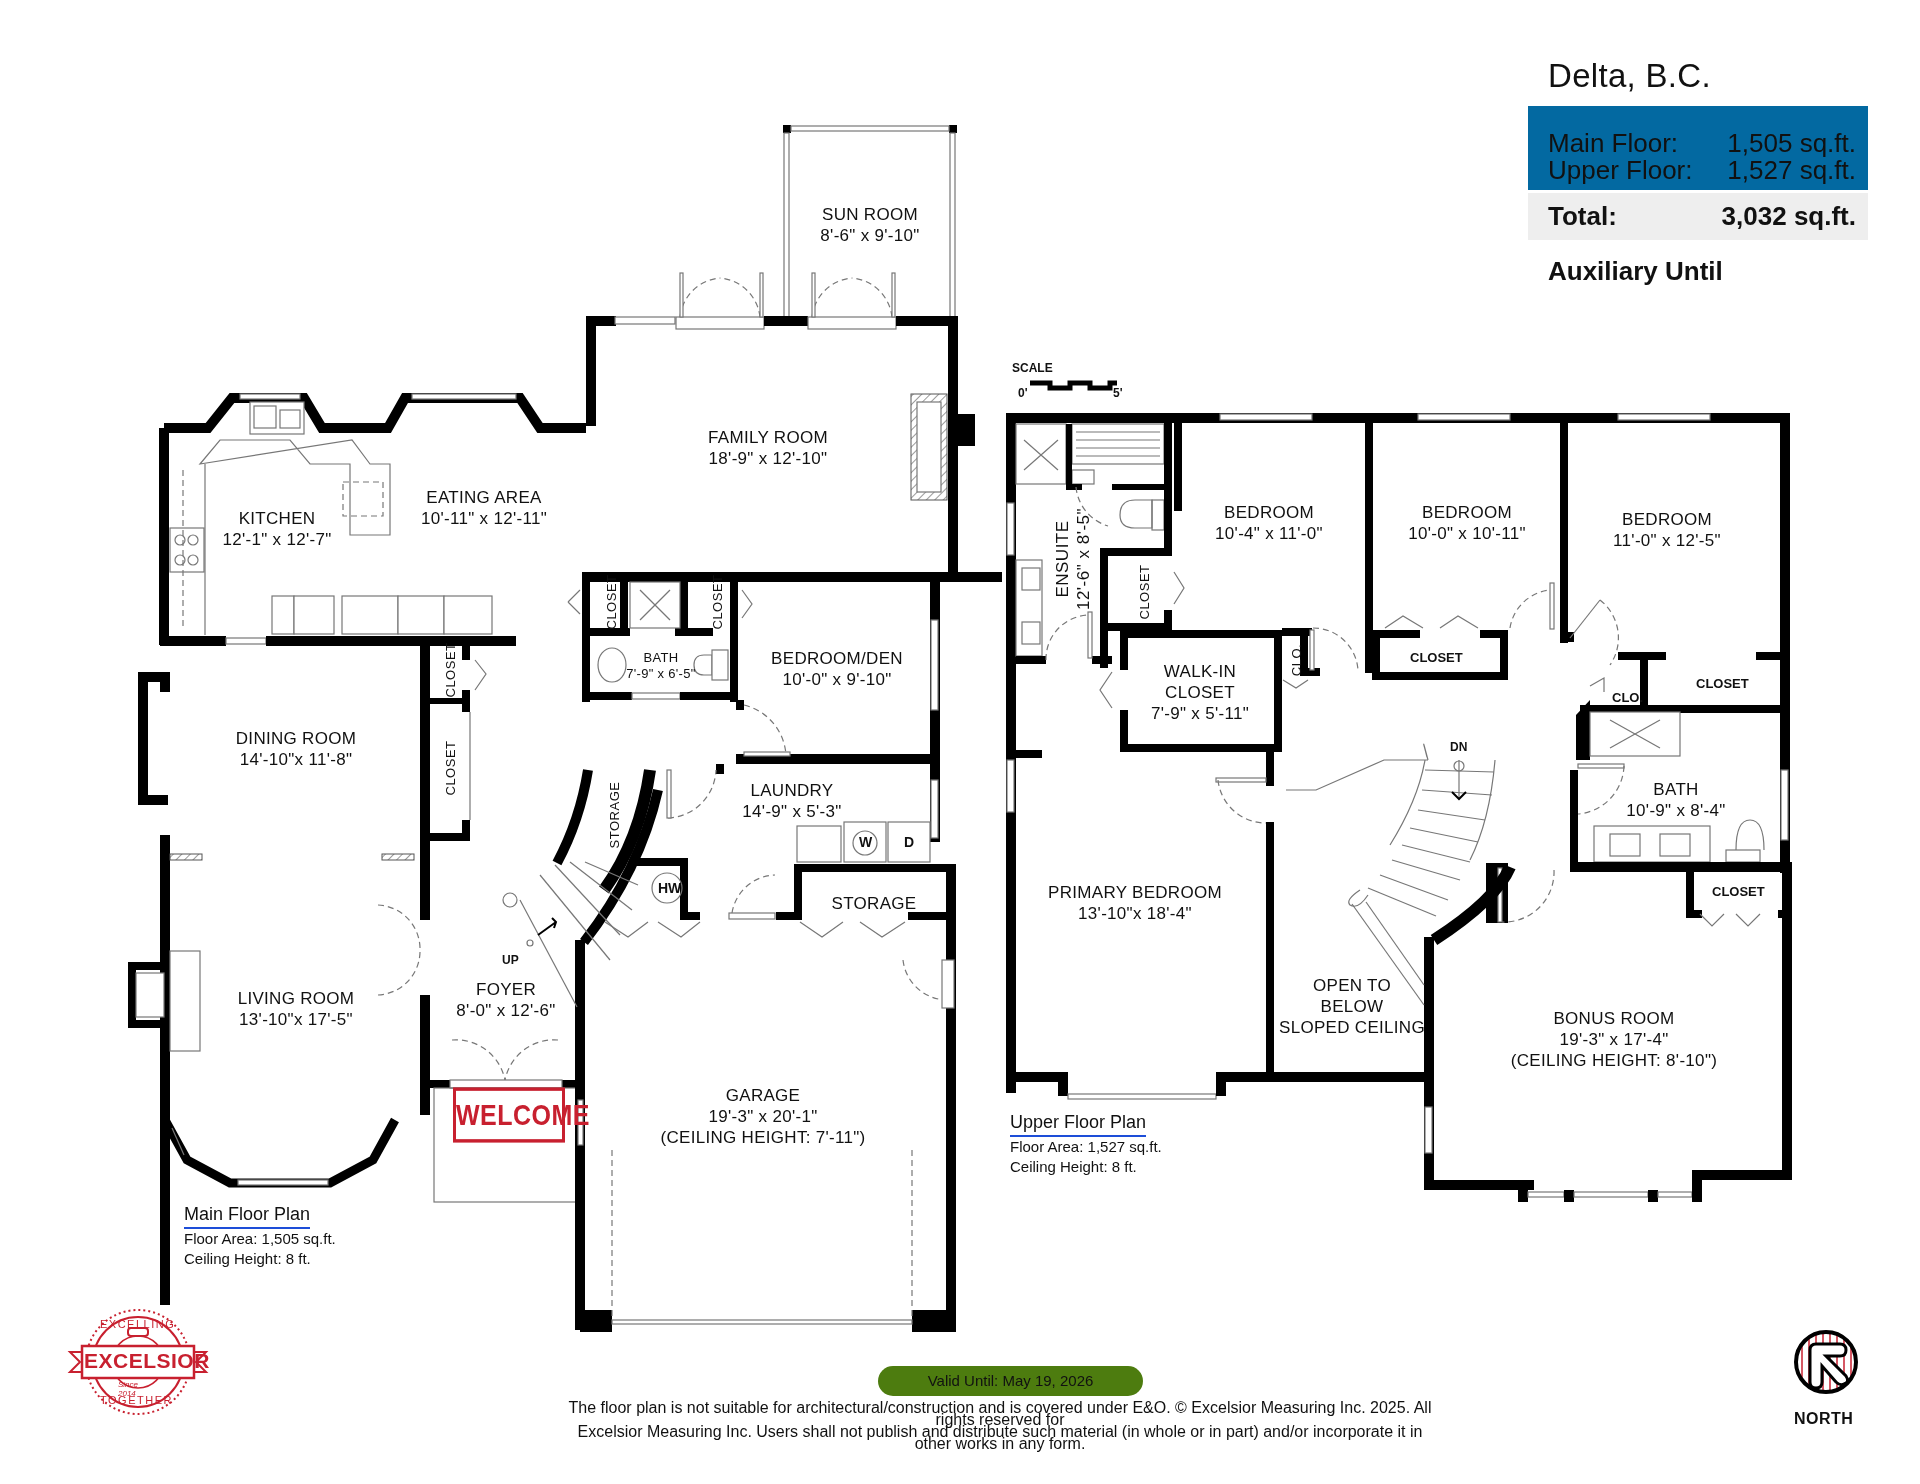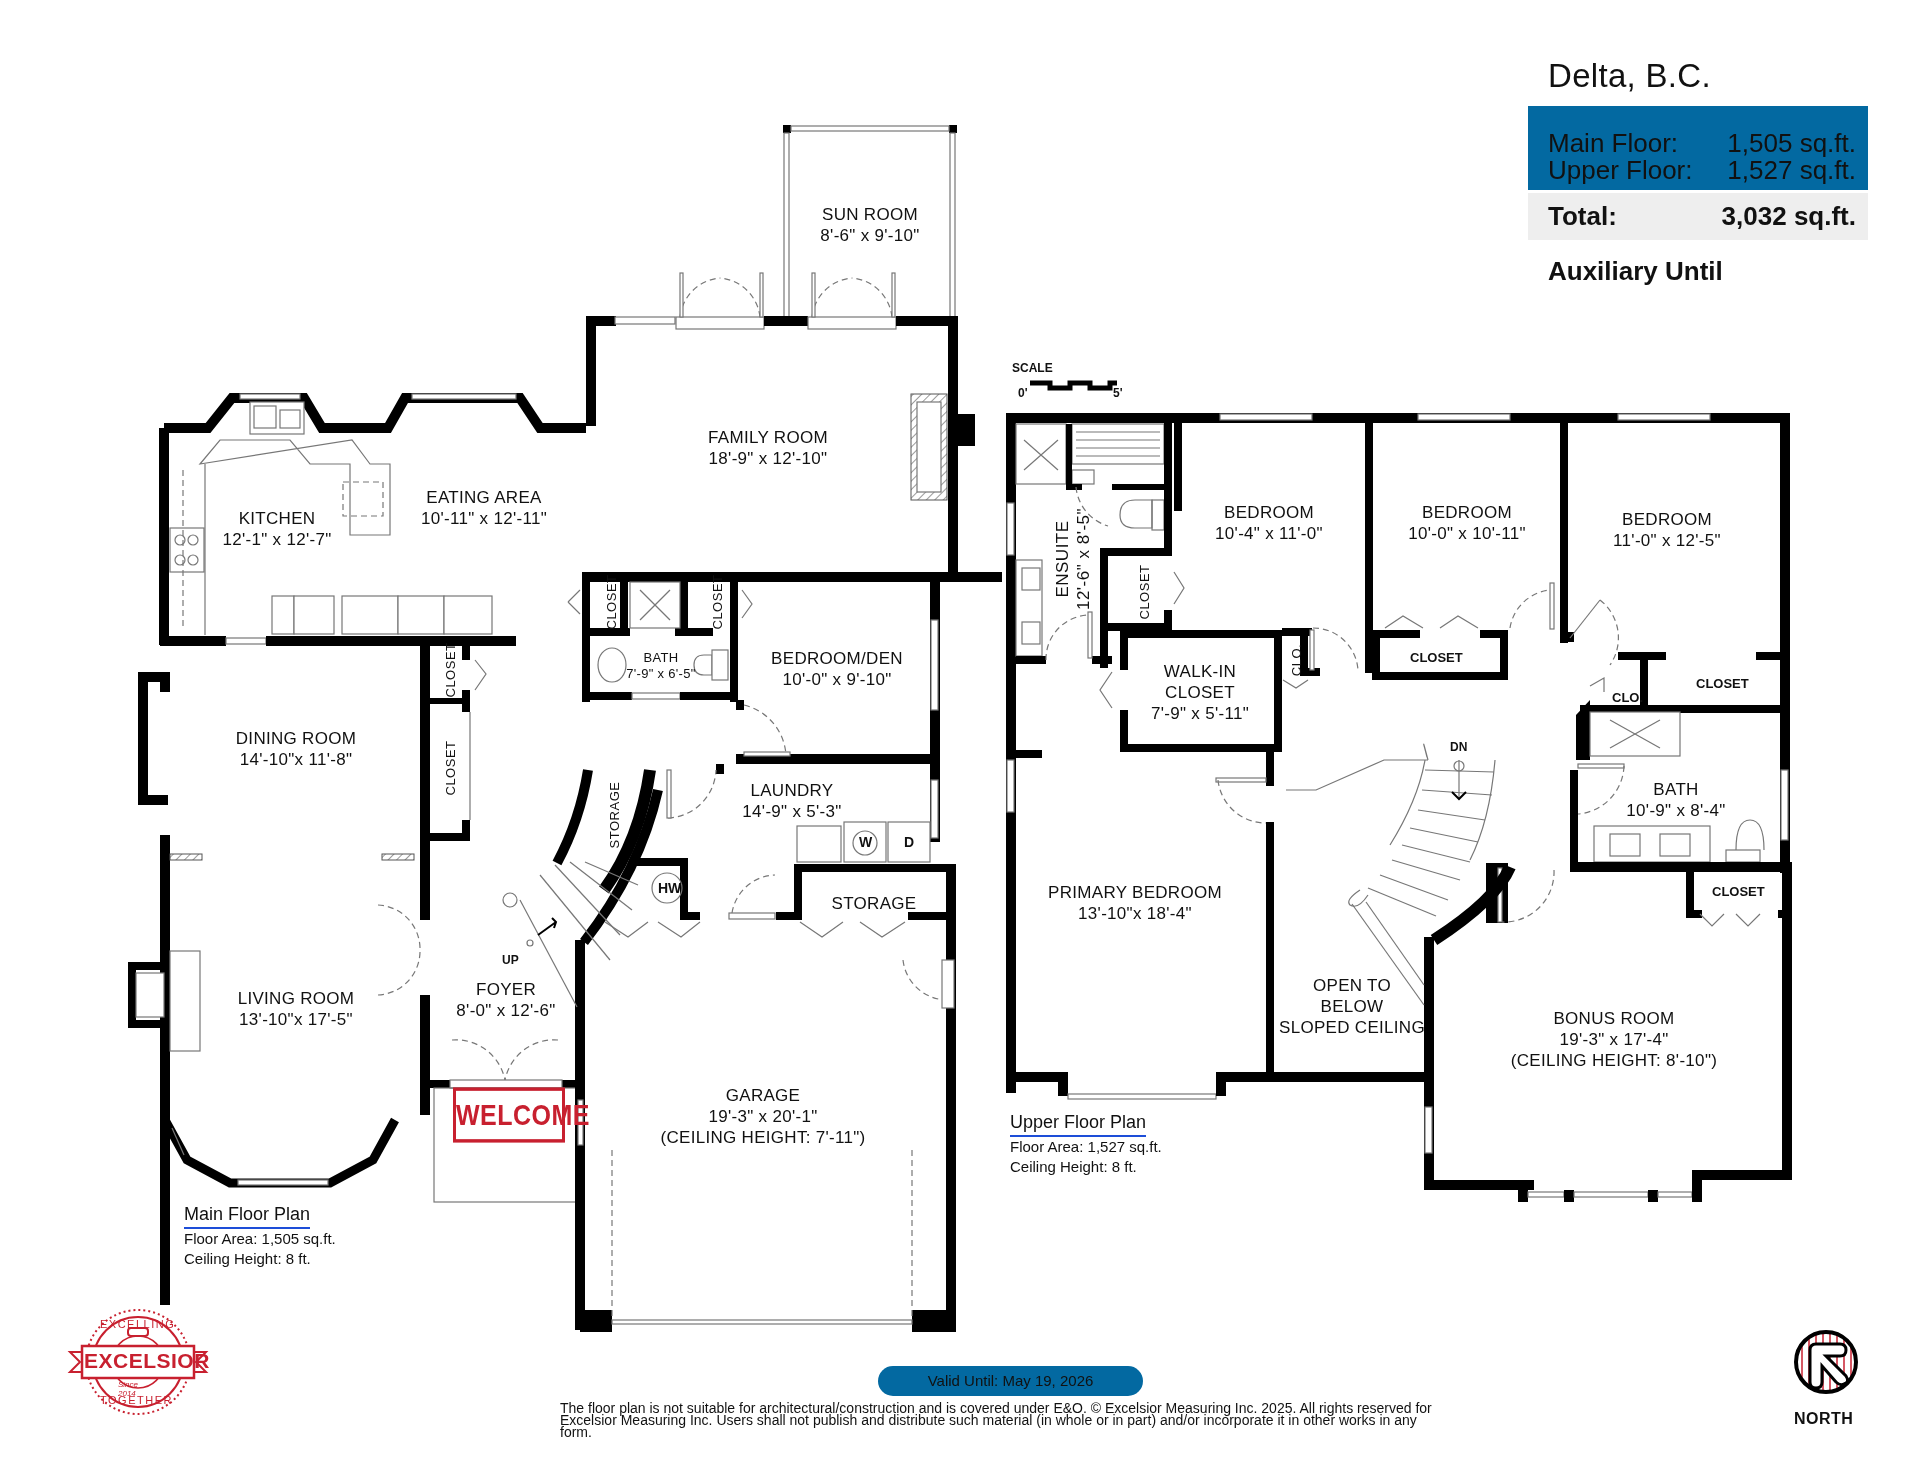--- a/index.html
+++ b/index.html
@@ -21,23 +21,23 @@
   .title-block { position: absolute; left: 1528px; top: 56px; width: 340px; }
   .addr { font-size: 33px; line-height: 40px; letter-spacing: 0.3px; padding-left: 20px; }
   .box { background: #0369a1; padding: 24px 12px 6px 20px; font-size: 26px; line-height: 27px; }
   .box.total { background: #eeeeee; font-weight: bold; margin-top: 3px; padding: 10px 12px 10px 20px; }
   .row { display: flex; justify-content: space-between; }
   .aux { font-size: 26px; font-weight: bold; padding: 16px 0 10px 20px; }
   .plan-caption { position: absolute; }
   .plan-caption .t { font-size: 18px; border-bottom: 2px solid #1d4ed8; padding-bottom: 2px; display: inline-block; }
   .plan-caption .s { font-size: 15px; line-height: 20px; }
   .valid { position: absolute; left: 878px; top: 1366px; width: 265px; height: 30px;
-           background: #0369a1; border-radius: 15px; text-align: center; font-size: 15px; line-height: 30px; }
-  .disclaimer { position: absolute; left: 560px; top: 1402px; width: 880px; 
-                font-size: 14px; line-height: 12px; }
+           background: #4d7c0f; border-radius: 15px; text-align: center; font-size: 15px; line-height: 30px; }
+  .disclaimer { position: absolute; left: 560px; top: 1402px; width: 880px; text-align: center;
+                font-size: 16px; line-height: 12px; }
   .welcome { position: absolute; left: 453px; top: 1091px; width: 106px; height: 42px;
              border: 3px solid #c8202f; color: #c8202f; font-weight: bold; font-size: 25px;
              line-height: 42px; text-align: center; letter-spacing: 0.5px;
              font-family: "Liberation Sans", sans-serif; transform: scaleY(1.15); }
   .scale-lbl { position: absolute; font-size: 12px; font-weight: bold; }
   .north-lbl { position: absolute; left: 1794px; top: 1410px; font-weight: bold; font-size: 16px; letter-spacing: 0.5px; }
   .logo { position: absolute; left: 62px; top: 1310px; }
 </style>
 </head>
 <body>

